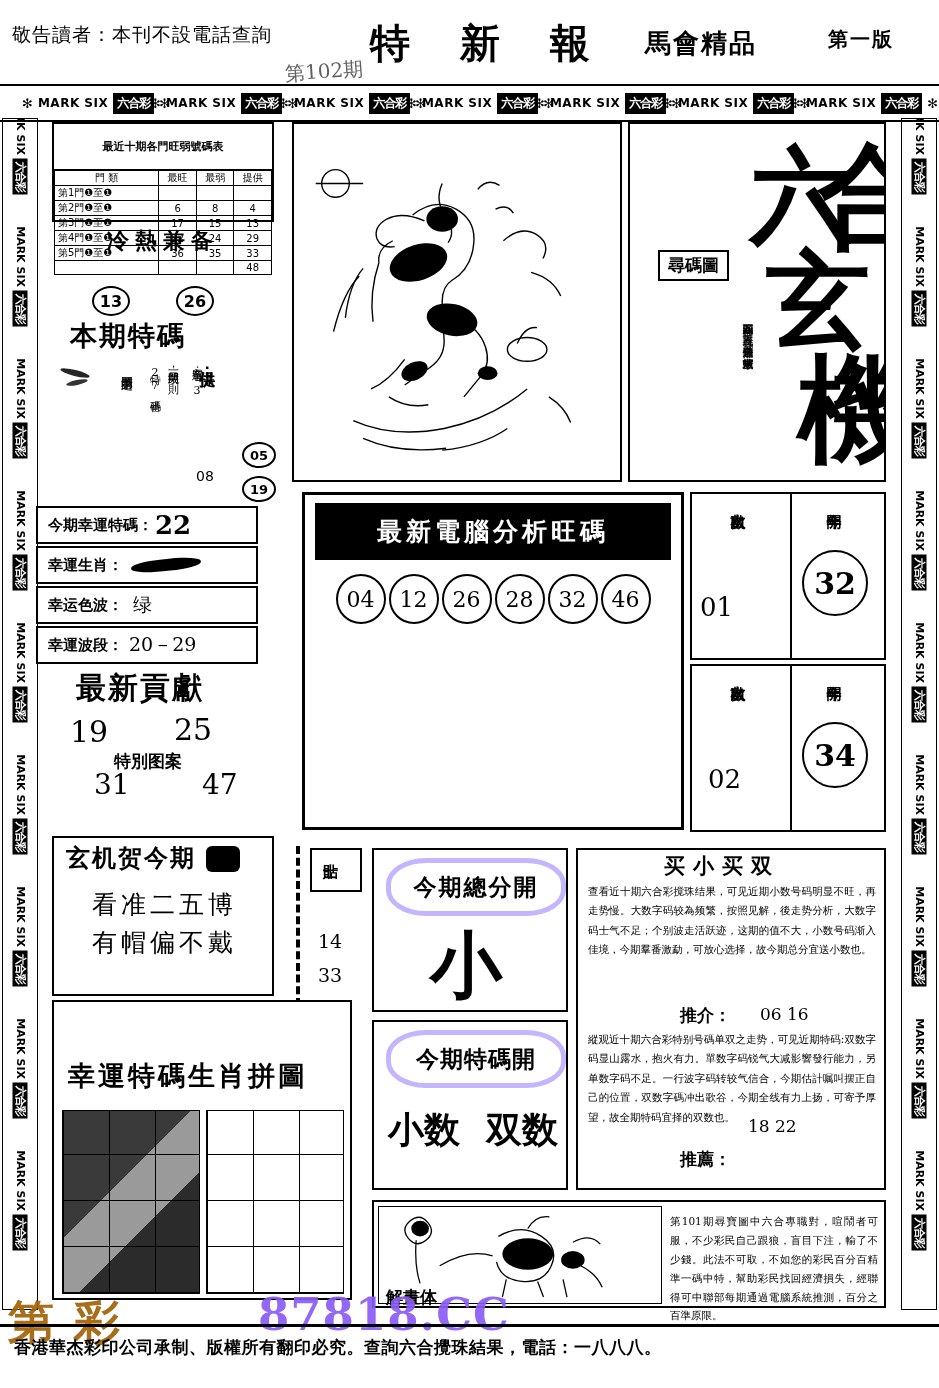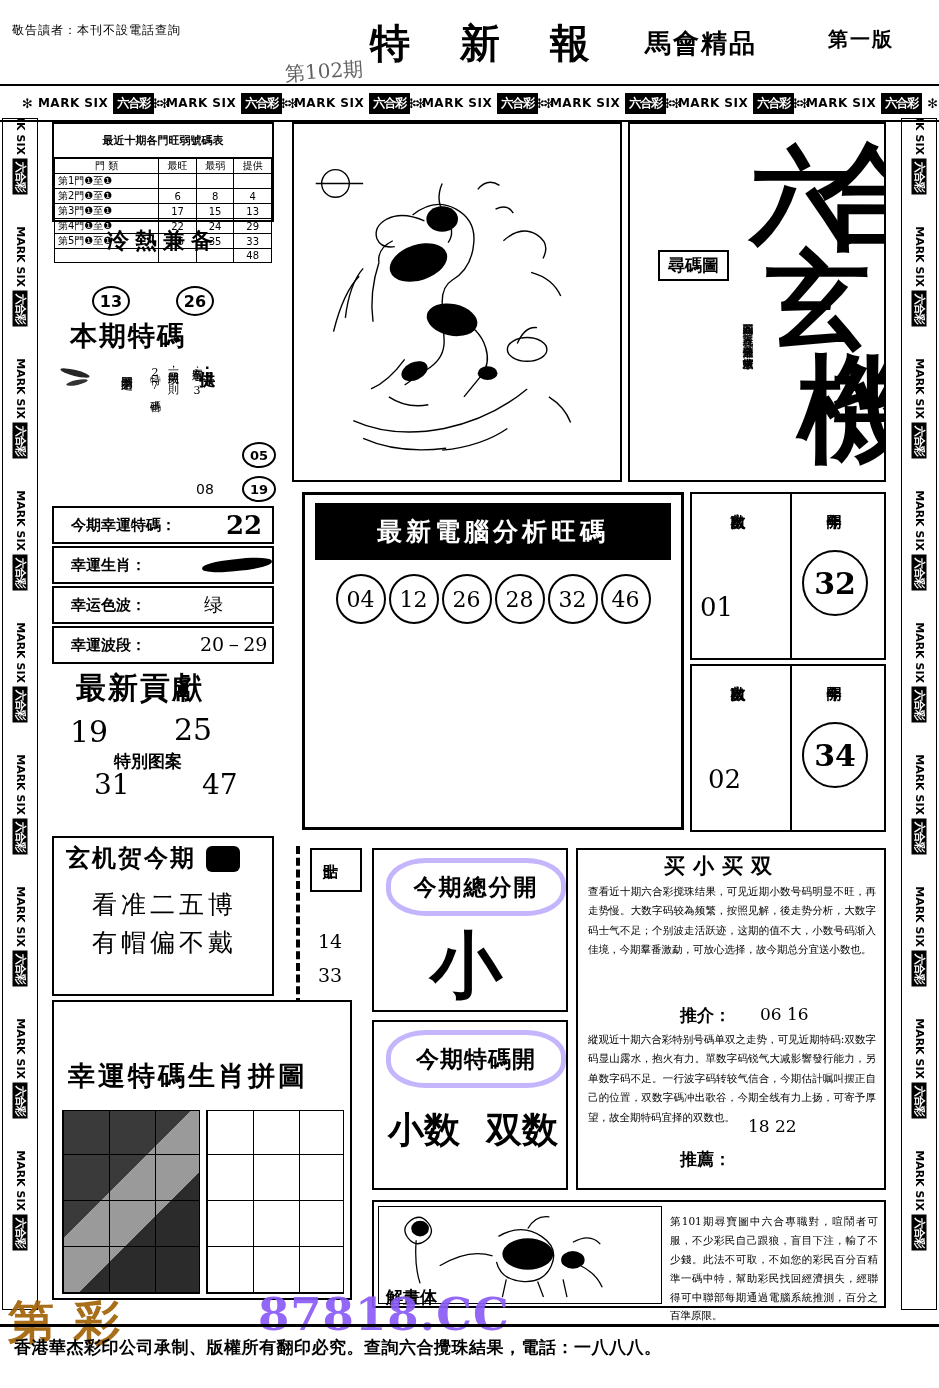--- a/index.html
+++ b/index.html
@@ -8,21 +8,21 @@
     background:#fff;
     font-family:"DejaVu Sans","Liberation Sans",sans-serif;
     color:#000;
     position:relative;
     overflow:hidden;
   }
   .page{position:absolute;inset:0;}
 
   
   .hdr{position:absolute;left:0;top:0;width:939px;height:82px;}
-  .hdr-note{position:absolute;left:12px;top:22px;font-size:12px;letter-spacing:1px;font-family:"DejaVu Sans",sans-serif;}
+  .hdr-note{position:absolute;left:12px;top:22px;font-size:19px;letter-spacing:1px;font-family:"DejaVu Sans",sans-serif;}
   .hdr-title{position:absolute;left:370px;top:16px;font-size:40px;font-weight:bold;letter-spacing:18px;font-family:"DejaVu Serif",serif;}
   .hdr-sub{position:absolute;left:645px;top:26px;font-size:26px;font-weight:bold;font-family:"DejaVu Serif",serif;letter-spacing:2px;}
   .hdr-edition{position:absolute;left:828px;top:26px;font-size:20px;font-weight:bold;letter-spacing:2px;}
   .hdr-stamp{position:absolute;left:285px;top:58px;font-size:20px;color:#2b2b2b;opacity:.75;transform:rotate(-4deg);font-family:"DejaVu Serif",serif;}
 
   
   .strip{position:absolute;left:0;top:84px;width:939px;height:34px;border-top:2px solid #000;border-bottom:2px solid #000;overflow:hidden;}
   .strip .cell{position:absolute;top:0;height:34px;display:flex;align-items:center;gap:5px;}
   .strip .star{font-size:13px;}
   .strip .mk{font-size:12px;font-weight:bold;letter-spacing:.5px;}
@@ -33,34 +33,34 @@
   .rail.left{left:2px;}
   .rail.right{right:2px;}
   .rail .v{position:absolute;left:-46px;width:126px;text-align:center;font-size:11px;font-weight:bold;transform:rotate(90deg);white-space:nowrap;}
   .rail .v .b{background:#000;color:#fff;padding:1px 3px;letter-spacing:-1px;}
 
   
   .bx{position:absolute;border:2px solid #000;background:#fff;box-sizing:border-box;}
 
   
   .tbl{position:absolute;left:52px;top:122px;width:222px;height:100px;border:2px solid #000;box-sizing:border-box;font-size:10px;}
-  .tbl .cap{text-align:center;font-weight:bold;font-size:11px;border-bottom:1px solid #000;padding:9px 0;background:#fff;}
+  .tbl .cap{text-align:center;font-weight:bold;font-size:11px;border-bottom:1px solid #000;padding:15px 0;background:#fff;}
   .tbl table{width:100%;border-collapse:collapse;font-size:10px;}
   .tbl td{border:1px solid #000;text-align:center;height:13px;padding:0;}
   .tbl td.l{text-align:left;padding-left:3px;}
 
   .coldhot{position:absolute;left:52px;top:226px;width:222px;height:34px;text-align:center;font-size:22px;font-weight:bold;font-family:"DejaVu Serif",serif;letter-spacing:6px;}
   .circnum{position:absolute;border:2px solid #000;border-radius:50%;display:flex;align-items:center;justify-content:center;font-weight:bold;}
 
   .sect{position:absolute;box-sizing:border-box;}
 
   .bigtitle{font-family:"DejaVu Serif",serif;font-weight:bold;}
 
   
-  .lrow{position:absolute;left:52px;width:222px;height:38px;border:2px solid #000;box-sizing:border-box;display:flex;align-items:center;padding-left:17px;font-size:15px;font-weight:bold;gap:48px;}
+  .lrow{position:absolute;left:36px;width:222px;height:38px;border:2px solid #000;box-sizing:border-box;display:flex;align-items:center;padding-left:10px;font-size:15px;font-weight:bold;}
   .lrow .val{font-family:"DejaVu Serif",serif;}
 
   
   .art{position:absolute;left:292px;top:122px;width:330px;height:360px;border:2px solid #000;box-sizing:border-box;overflow:hidden;}
   .logo{position:absolute;left:628px;top:122px;width:258px;height:360px;border:2px solid #000;box-sizing:border-box;overflow:hidden;}
   .logo .ch{position:absolute;font-family:"DejaVu Serif",serif;font-weight:bold;}
 
   
   .cmp{position:absolute;left:302px;top:492px;width:382px;height:338px;border:3px solid #000;box-sizing:border-box;}
   .cmp .bar{margin:8px 10px 4px 10px;background:#000;color:#fff;text-align:center;font-size:25px;font-weight:bold;letter-spacing:4px;padding:12px 0;font-family:"DejaVu Serif",serif;}
@@ -222,21 +222,21 @@
   <div class="circnum" style="left:92px;top:286px;width:34px;height:26px;border-radius:50%;font-size:16px;">13</div>
   <div class="circnum" style="left:176px;top:286px;width:34px;height:26px;border-radius:50%;font-size:16px;">26</div>
 
   <div class="sect" style="left:52px;top:316px;width:222px;height:186px;">
     <div class="bigtitle" style="position:absolute;left:18px;top:2px;font-size:27px;letter-spacing:2px;">本期特碼</div>
     <div style="position:absolute;left:146px;top:42px;font-size:16px;font-weight:bold;writing-mode:vertical-rl;text-orientation:upright;line-height:1.2;">提供：</div>
     <div class="vt" style="position:absolute;left:66px;top:52px;height:110px;font-size:12px;">第三門之中看</div>
     <div class="vt" style="position:absolute;left:94px;top:50px;height:56px;font-size:11px;">特27番碼</div>
     <div class="vt" style="position:absolute;left:112px;top:48px;height:110px;font-size:11px;">二門或第一門，則</div>
     <div class="vt" style="position:absolute;left:136px;top:44px;height:96px;font-size:11px;">在留意：13</div>
-    <div style="position:absolute;left:144px;top:152px;font-size:14px;margin-top:13px;">08</div>
+    <div style="position:absolute;left:144px;top:152px;font-size:14px;">08</div>
     <div class="circnum" style="left:190px;top:126px;width:30px;height:22px;font-size:13px;">05</div>
     <div class="circnum" style="left:190px;top:160px;width:30px;height:22px;font-size:13px;">19</div>
 
     <div class="inkblot" style="position:absolute;left:8px;top:54px;width:30px;height:6px;border-radius:50%;transform:rotate(14deg);opacity:.85;"></div>
     <div class="inkblot" style="position:absolute;left:14px;top:64px;width:22px;height:5px;border-radius:50%;transform:rotate(-12deg);opacity:.8;"></div>
   </div>
 
   <div class="lrow" style="top:506px;">
     <span>今期幸運特碼：</span>
     <span class="val" style="font-size:26px;margin-left:2px;">22</span>

